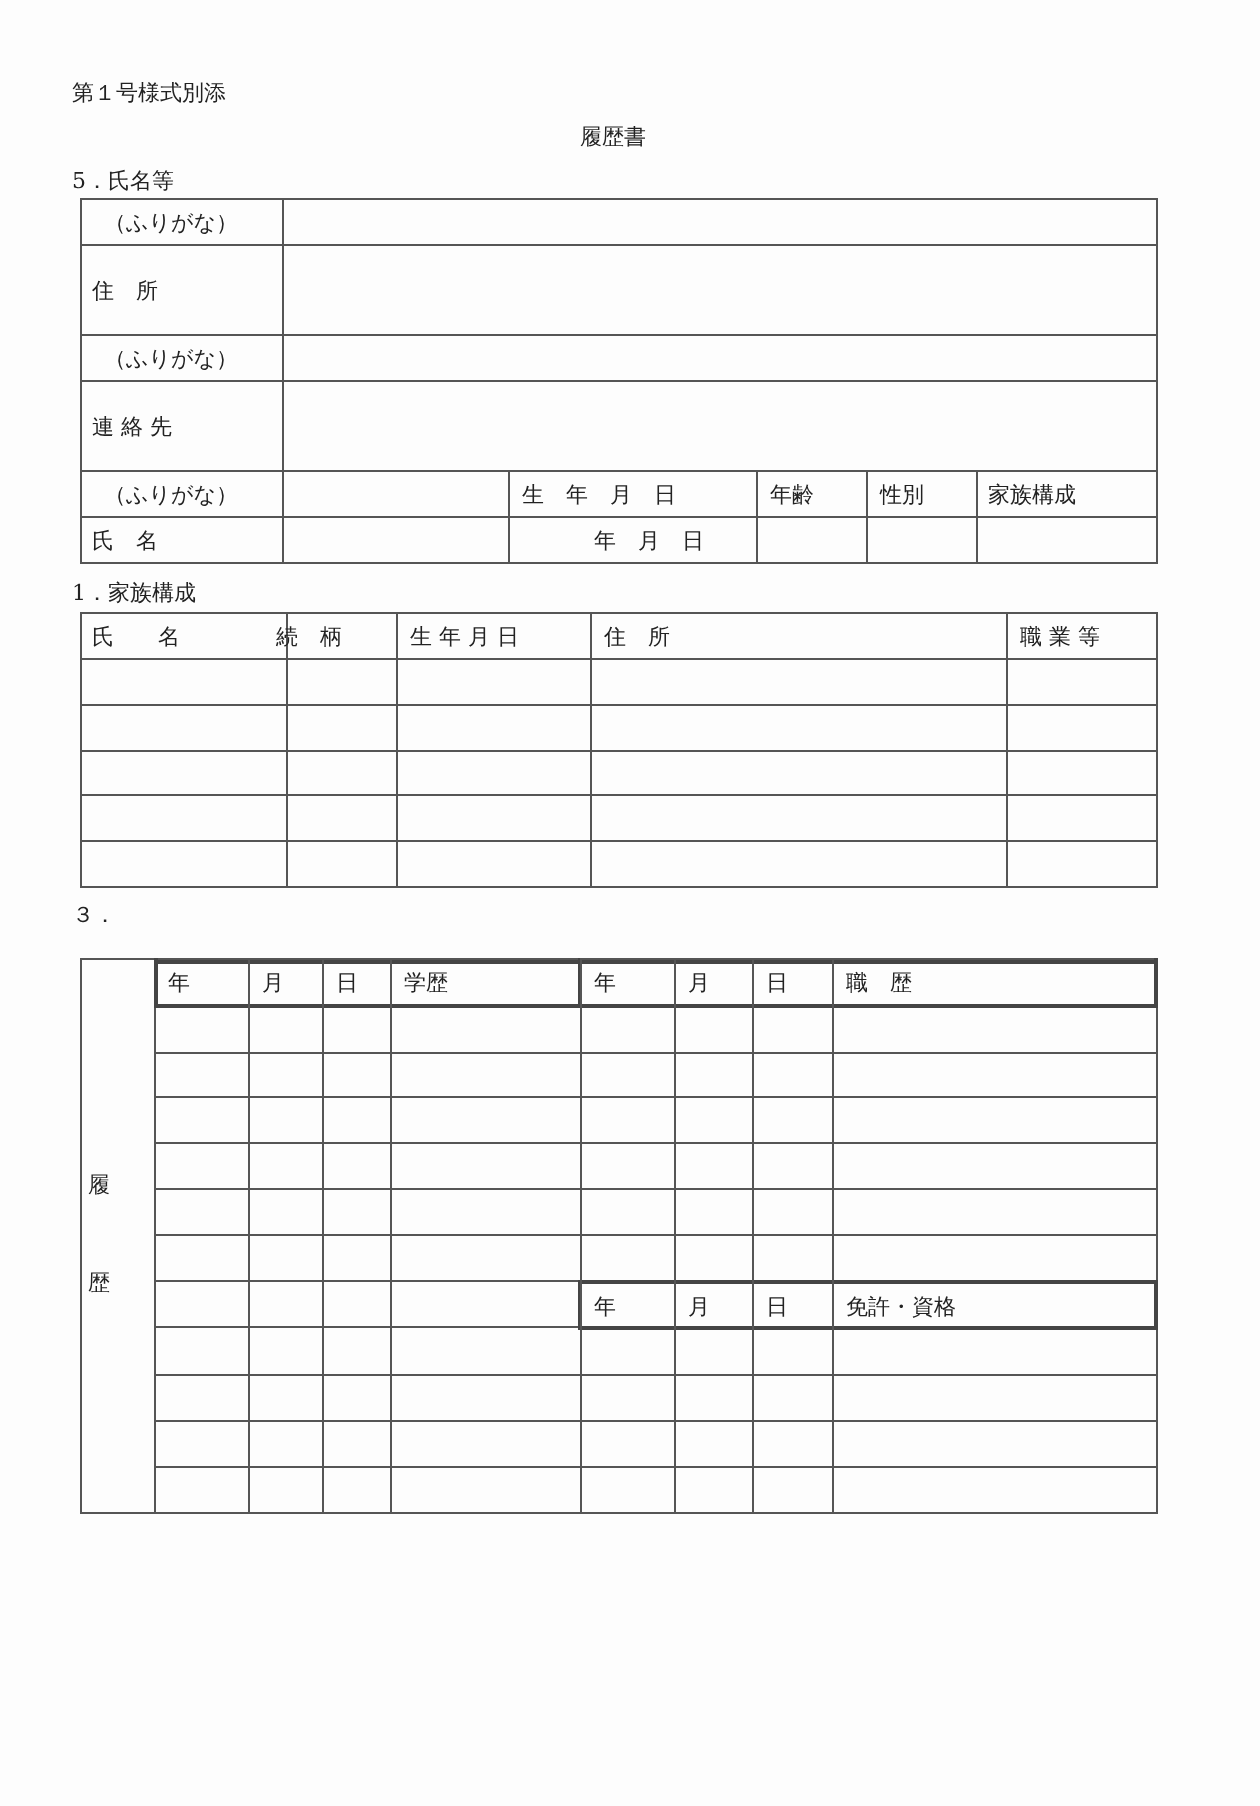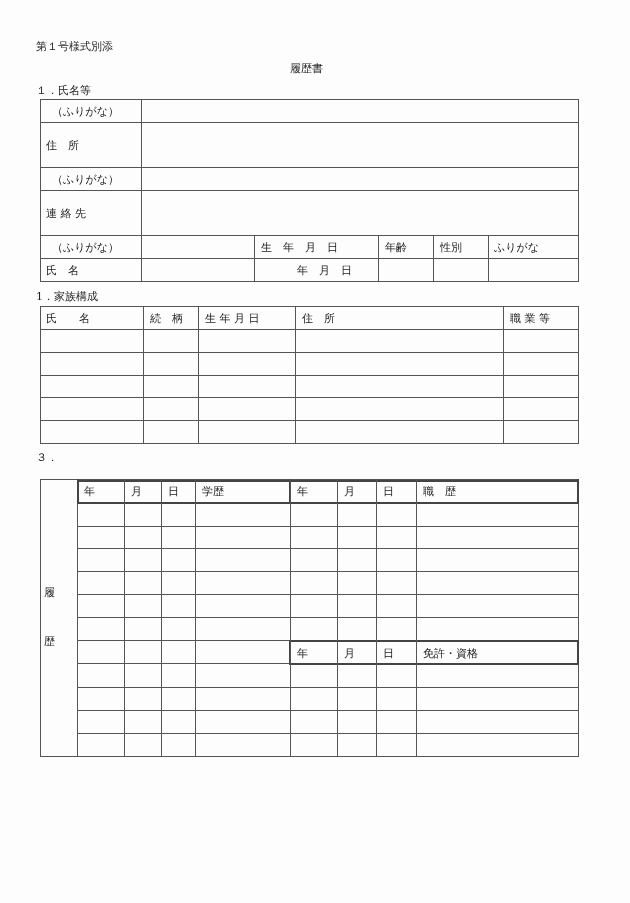--- a/index.html
+++ b/index.html
@@ -13,21 +13,21 @@
   .lbl { position: absolute; white-space: nowrap; line-height: 1; font-size: 11px; }
   .cell { position: absolute; }
   .cell[data-interactable="true"] { cursor: text; }
 </style>
 </head>
 <body>
 
 <div class="abs" style="left:36px;top:41px;font-size:11px;" data-interactable="false">第１号様式別添</div>
 <div class="abs" style="left:290px;top:63px;font-size:11px;" data-interactable="false">履歴書</div>
 
-<div class="abs" style="left:36px;top:85px;" data-interactable="false">１．氏名等</div>
+<div class="abs" style="left:36px;top:85px;" data-interactable="false">5．氏名等</div>
 
 <div data-interactable="false">
 
   <div class="hl" style="left:40px;top:99px;width:538px;"></div>
   <div class="hl" style="left:40px;top:122px;width:538px;"></div>
   <div class="hl" style="left:40px;top:167px;width:538px;"></div>
   <div class="hl" style="left:40px;top:190px;width:538px;"></div>
   <div class="hl" style="left:40px;top:235px;width:538px;"></div>
   <div class="hl" style="left:40px;top:258px;width:538px;"></div>
   <div class="hl" style="left:40px;top:281px;width:538px;"></div>
@@ -44,21 +44,21 @@
   <div class="lbl" style="left:46px;top:140px;" data-interactable="false">住　所</div>
   <div class="lbl" style="left:52px;top:174px;" data-interactable="false">（ふりがな）</div>
   <div class="lbl" style="left:46px;top:208px;" data-interactable="false">連 絡 先</div>
   <div class="lbl" style="left:52px;top:242px;" data-interactable="false">（ふりがな）</div>
   <div class="lbl" style="left:46px;top:265px;" data-interactable="false">氏　名</div>
 
   <div class="lbl" style="left:261px;top:242px;" data-interactable="false">生　年　月　日</div>
   <div class="lbl" style="left:297px;top:265px;" data-interactable="false">年　月　日</div>
   <div class="lbl" style="left:385px;top:242px;" data-interactable="false">年齢</div>
   <div class="lbl" style="left:440px;top:242px;" data-interactable="false">性別</div>
-  <div class="lbl" style="left:494px;top:242px;" data-interactable="false">ふりがな</div>
+  <div class="lbl" style="left:494px;top:242px;" data-interactable="false">家族構成</div>
 
   <div class="cell" style="left:142px;top:100px;width:436px;height:22px;" data-interactable="true"></div>
   <div class="cell" style="left:142px;top:123px;width:436px;height:44px;" data-interactable="true"></div>
   <div class="cell" style="left:142px;top:168px;width:436px;height:22px;" data-interactable="true"></div>
   <div class="cell" style="left:142px;top:191px;width:436px;height:44px;" data-interactable="true"></div>
   <div class="cell" style="left:142px;top:236px;width:112px;height:22px;" data-interactable="true"></div>
   <div class="cell" style="left:142px;top:259px;width:112px;height:22px;" data-interactable="true"></div>
   <div class="cell" style="left:255px;top:259px;width:123px;height:22px;" data-interactable="true"></div>
   <div class="cell" style="left:379px;top:259px;width:54px;height:22px;" data-interactable="true"></div>
   <div class="cell" style="left:434px;top:259px;width:54px;height:22px;" data-interactable="true"></div>
@@ -77,21 +77,21 @@
   <div class="hl" style="left:40px;top:443px;width:538px;"></div>
 
   <div class="vl" style="left:40px;top:306px;height:138px;"></div>
   <div class="vl" style="left:143px;top:306px;height:138px;"></div>
   <div class="vl" style="left:198px;top:306px;height:138px;"></div>
   <div class="vl" style="left:295px;top:306px;height:138px;"></div>
   <div class="vl" style="left:503px;top:306px;height:138px;"></div>
   <div class="vl" style="left:578px;top:306px;height:138px;"></div>
 
   <div class="lbl" style="left:46px;top:313px;" data-interactable="false">氏　　名</div>
-  <div class="lbl" style="left:150px;top:313px;" data-interactable="false">続　柄</div>
+  <div class="lbl" style="left:138px;top:313px;" data-interactable="false">続　柄</div>
   <div class="lbl" style="left:205px;top:313px;" data-interactable="false">生 年 月 日</div>
   <div class="lbl" style="left:302px;top:313px;" data-interactable="false">住　所</div>
   <div class="lbl" style="left:510px;top:313px;" data-interactable="false">職 業 等</div>
 
   <div id="family-rows">
       <div data-interactable="false">
         <div class="cell" data-interactable="true" style="left: 41px; top: 330px; width: 102px; height: 22px;"></div>
         <div class="cell" data-interactable="true" style="left: 144px; top: 330px; width: 54px; height: 22px;"></div>
         <div class="cell" data-interactable="true" style="left: 199px; top: 330px; width: 96px; height: 22px;"></div>
         <div class="cell" data-interactable="true" style="left: 296px; top: 330px; width: 207px; height: 22px;"></div>

